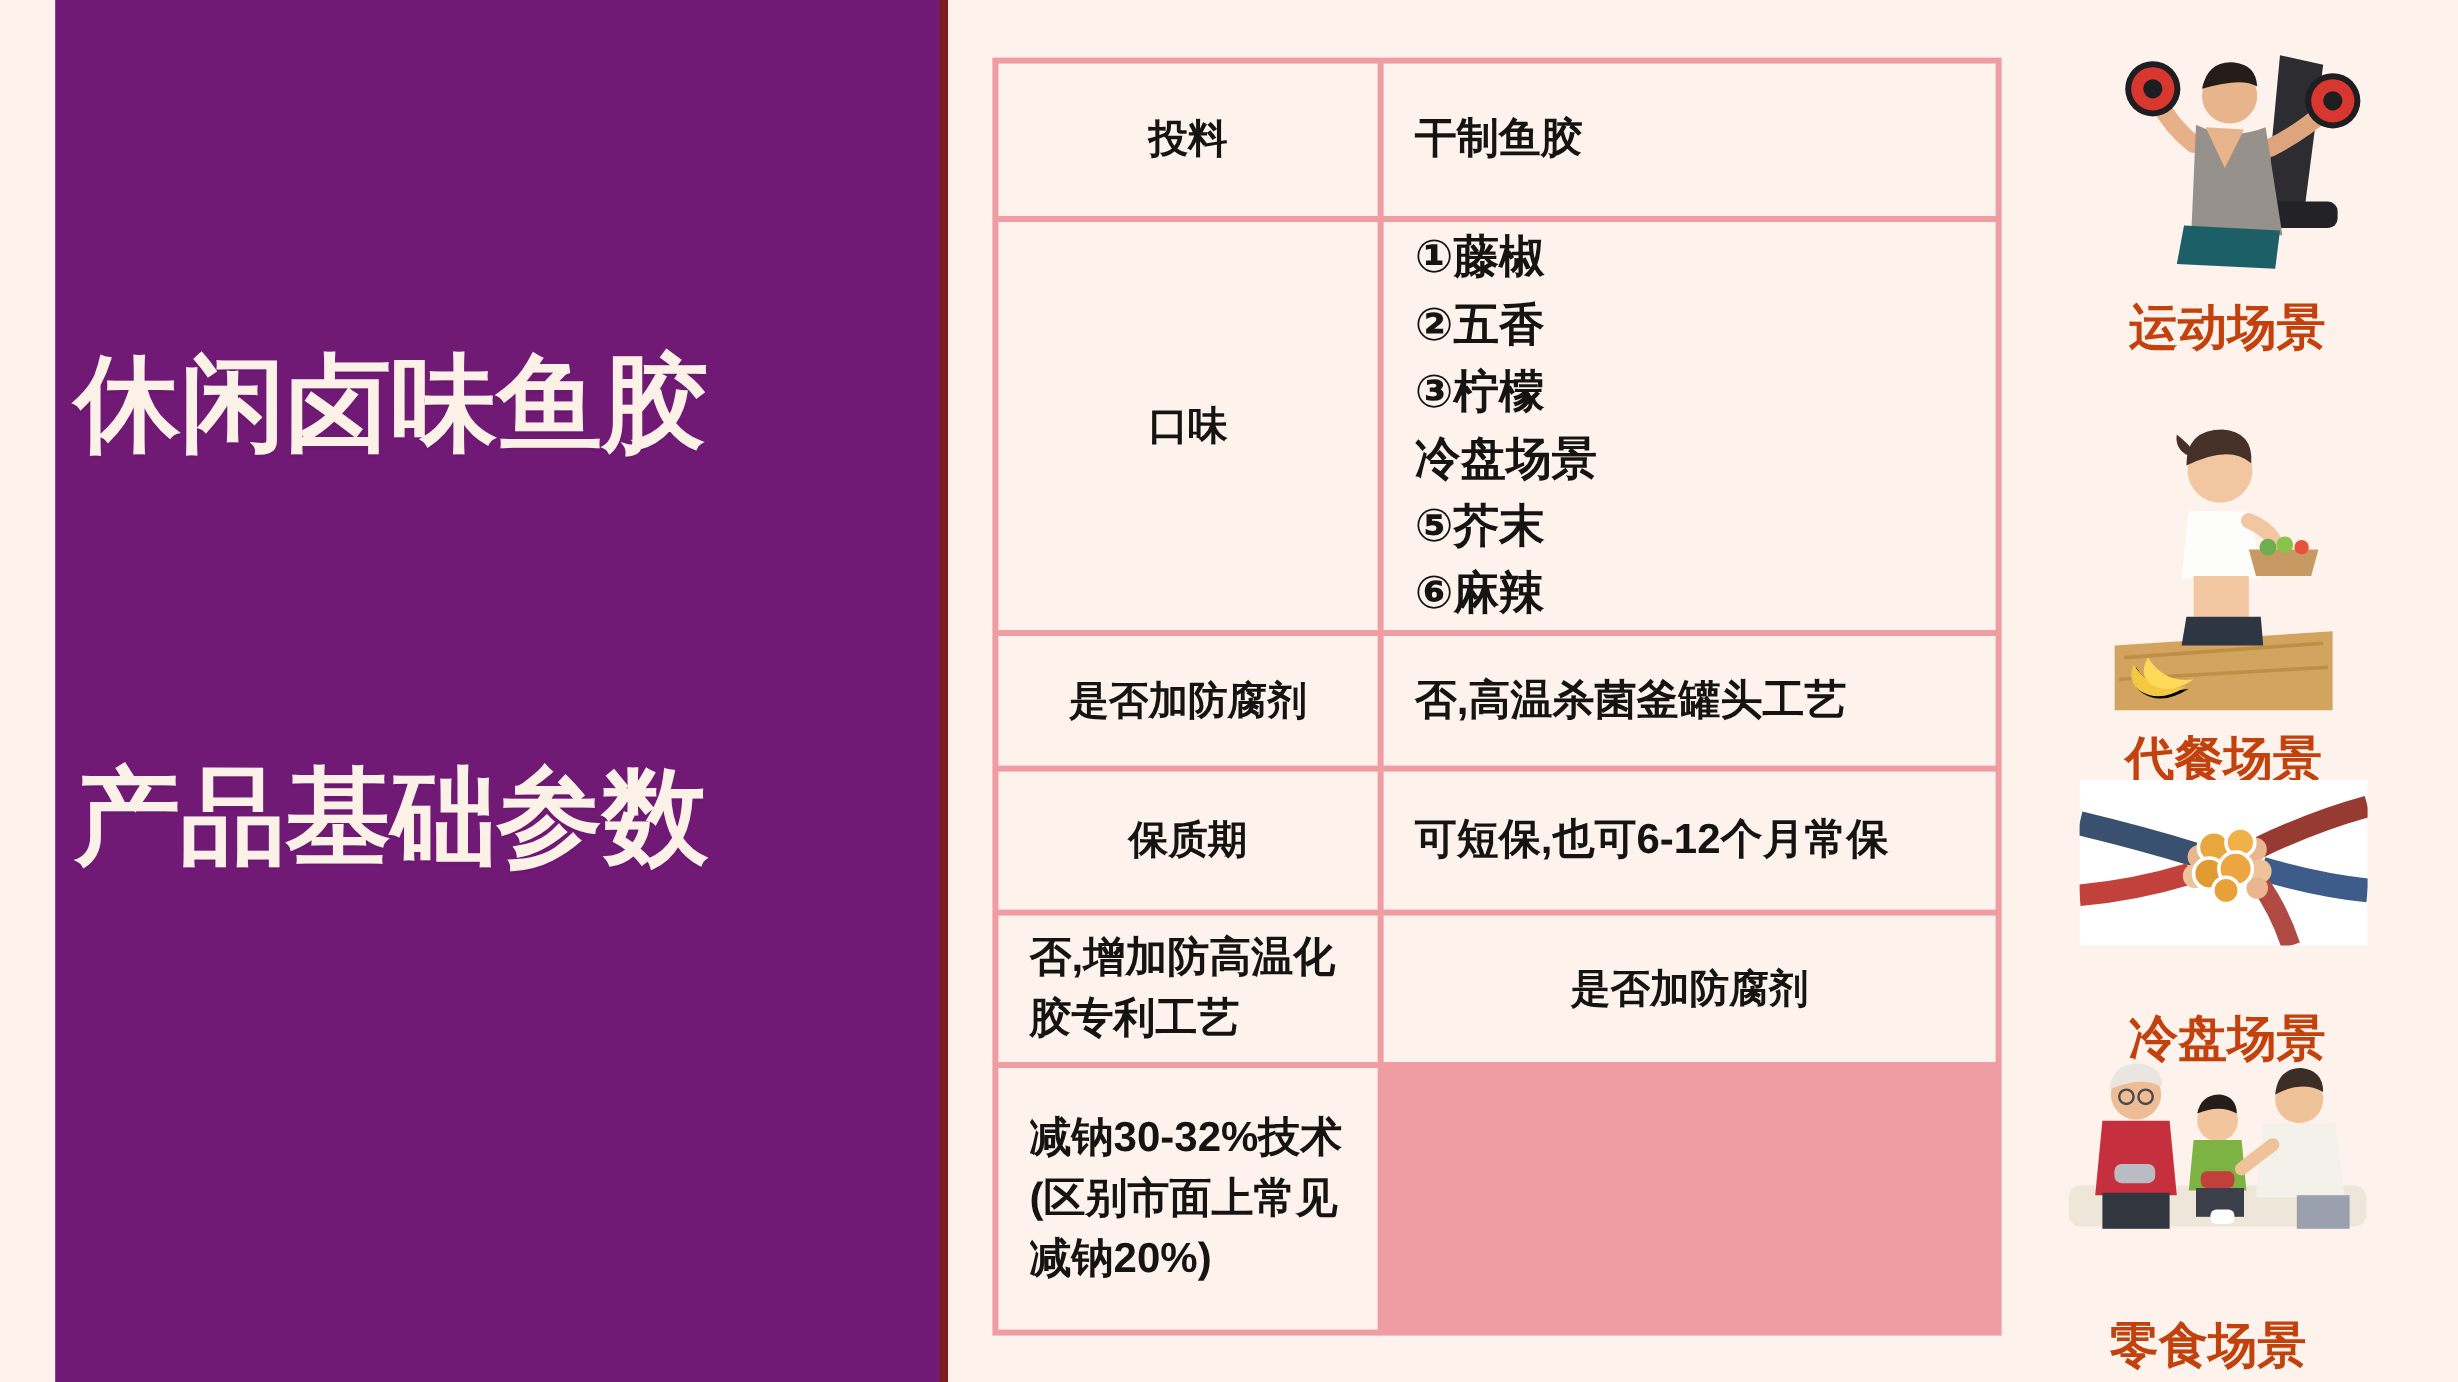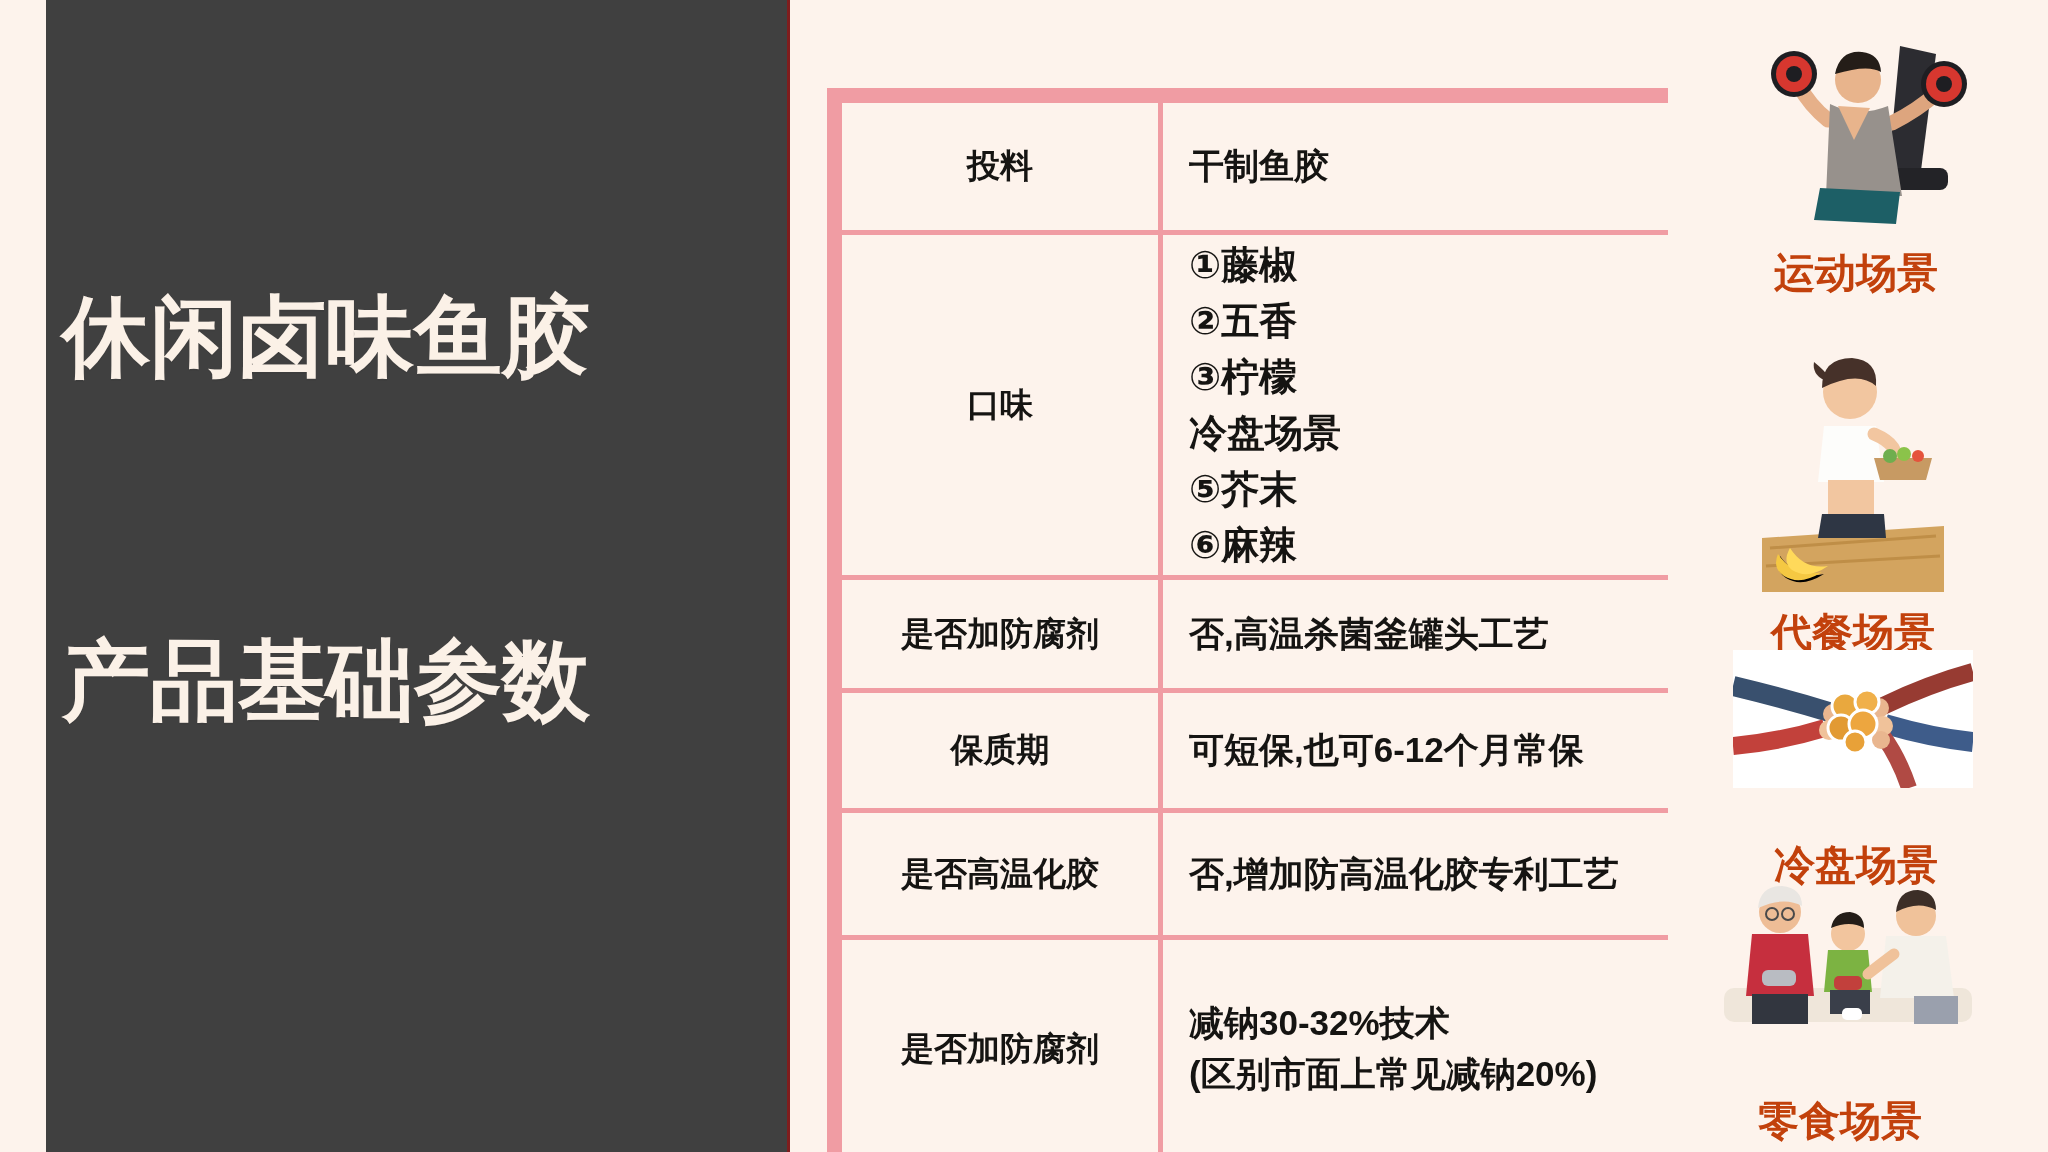--- a/index.html
+++ b/index.html
@@ -10,22 +10,22 @@
     font-family: "Liberation Sans", "DejaVu Sans", sans-serif;
     color: #151412;
     overflow: hidden;
   }
 
   
   .side-panel {
     position: absolute;
     left: 46px; top: 0;
     width: 744px; height: 1152px;
-    background: #404040;
-    border-right: 3px solid #7f1d1d;
+    background: #701a75;
+    border-right: 7px solid #7f1d1d;
   }
   .side-title {
     position: absolute;
     left: 16px;
     width: 712px;
     color: #FBF1E7;
     font-size: 88px;
     font-weight: bold;
     letter-spacing: 0px;
     white-space: nowrap;
@@ -37,22 +37,21 @@
   
   .param-table {
     position: absolute;
     left: 827px; top: 48px;
     width: 841px; height: 1065px;
     background: #F09CA3;
     display: grid;
     grid-template-columns: 316px 510px;
     grid-template-rows: 127px 340px 108px 115px 122px 218px;
     gap: 5px;
-    padding: 15px;
-    margin-top: 40px;
+    padding: 5px;
   }
   .cell {
     background: #FDF3EC;
     display: flex;
     flex-direction: column;
     justify-content: center;
   }
   .cell.label {
     align-items: center;
     font-size: 33px;
@@ -126,23 +125,20 @@
     <div class="vline">否,高温杀菌釜罐头工艺</div>
   </div>
 
   <div class="cell label">
     <span>保质期</span>
   </div>
   <div class="cell value">
     <div class="vline">可短保,也可6-12个月常保</div>
   </div>
 
-  <div class="cell label">
-    <span>是否高温化胶</span>
-  </div>
   <div class="cell value">
     <div class="vline">否,增加防高温化胶专利工艺</div>
   </div>
 
   <div class="cell label">
     <span>是否加防腐剂</span>
   </div>
   <div class="cell value">
     <div class="vline">减钠30-32%技术</div>
     <div class="vline">(区别市面上常见减钠20%)</div>

